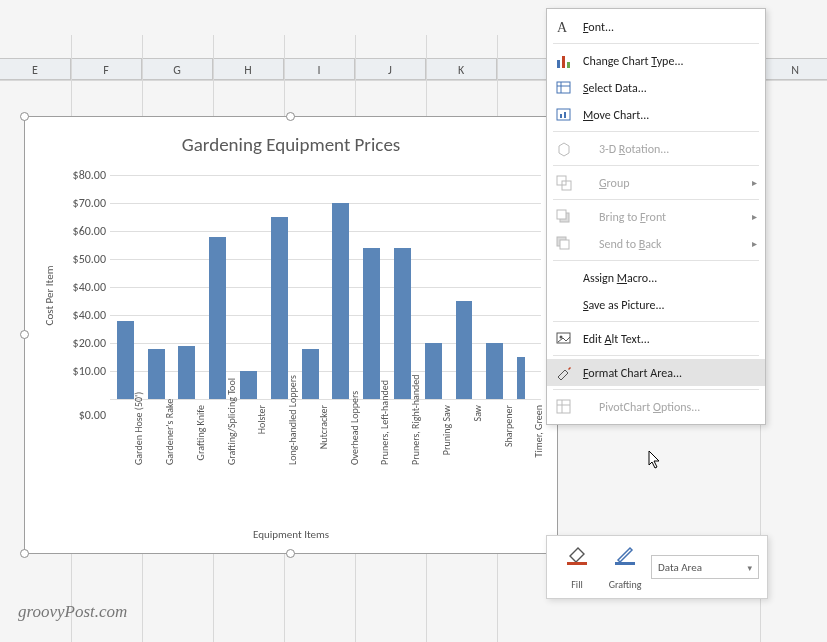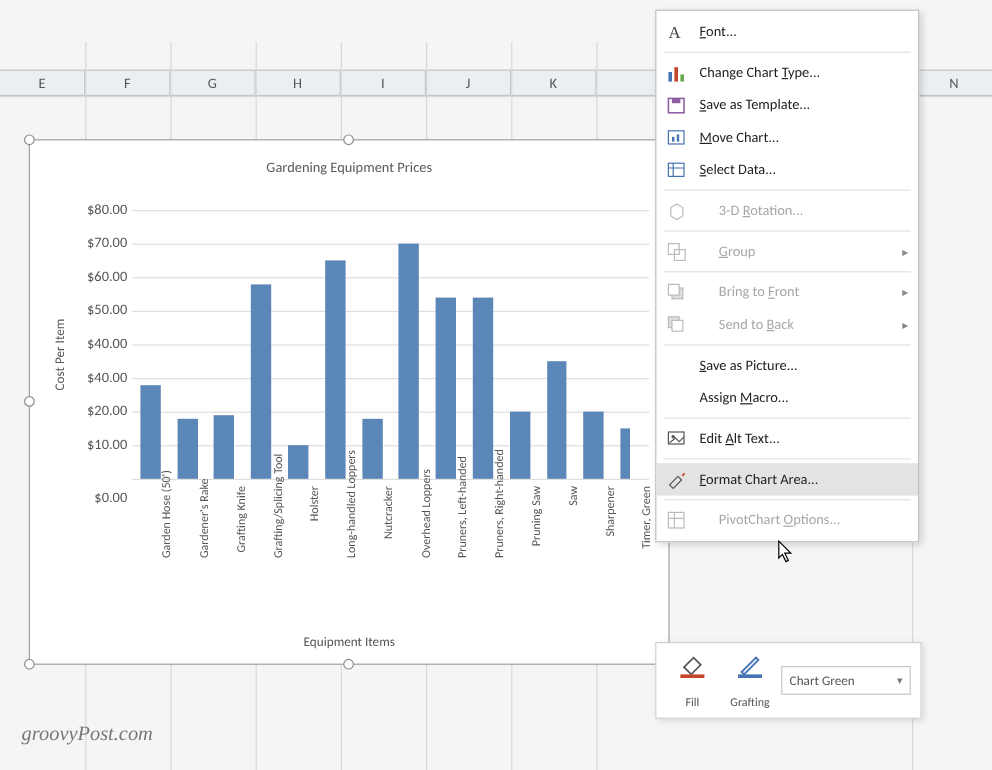--- a/index.html
+++ b/index.html
@@ -25,21 +25,21 @@
   .colhdr { position:absolute; top:0; height:100%; line-height:22px; text-align:center; font-size:12px; color:#555; border-right:1px solid #c6c6c6; }
   
   .chart-area {
     position:absolute;
     left:24px; top:116px;
     width:534px; height:438px;
     background:#fff;
     border:1px solid #9e9e9e;
   }
   .handle { position:absolute; width:9px; height:9px; background:#fff; border:1px solid #8e8e8e; border-radius:50%; }
-  .chart-title { position:absolute; left:0; right:0; top:16px; text-align:center; font-size:12px; color:#5a5a5a; }
+  .chart-title { position:absolute; left:0; right:0; top:16px; text-align:center; font-size:19px; color:#5a5a5a; }
   .ylabel { position:absolute; left:18px; top:70px; bottom:150px; width:14px; display:flex; align-items:center; justify-content:center; }
   .ylabel span { transform: rotate(-90deg); white-space:nowrap; font-size:11px; color:#555; }
   .xlabel-area { position:absolute; left:0; right:0; bottom:12px; text-align:center; font-size:11px; color:#555; }
   .plot {
     position:absolute;
     left:85px; right:16px; top:58px; bottom:156px;
   }
   .gridline { position:absolute; left:0; right:0; height:1px; background:#dedede; }
   .tick-label-y { position:absolute; right:100%; margin-right:4px; transform:translateY(-50%); font-size:12px; color:#555; white-space:nowrap; }
   .bar { position:absolute; bottom:0; background:#5b86b8; }
@@ -187,46 +187,37 @@
             <rect x="2" y="8" width="3" height="8" fill="#4573b3"></rect>
             <rect x="7" y="4" width="3" height="12" fill="#c34426"></rect>
             <rect x="12" y="10" width="3" height="6" fill="#6aa84f"></rect>
           </svg>
         </span>
         <span class="lbl">Change Chart <u>T</u>ype...</span>
       </div>
       <div class="mi">
         <span class="ico">
           <svg width="18" height="18">
-            <rect x="2" y="3" width="13" height="12" fill="none" stroke="#8e5ea2" stroke-width="1.3"></rect>
-            <rect x="5" y="3" width="7" height="4" fill="#8e5ea2"></rect>
-          </svg>
-        </span>
-        <span class="lbl"><u>S</u>ave as Template...</span>
+            <rect x="2" y="3" width="13" height="11" fill="none" stroke="#4573b3"></rect>
+            <line x1="2" y1="7" x2="15" y2="7" stroke="#4573b3"></line>
+            <line x1="6" y1="3" x2="6" y2="14" stroke="#4573b3"></line>
+          </svg>
+        </span>
+        <span class="lbl"><u>S</u>elect Data...</span>
       </div>
       <div class="mi">
         <span class="ico">
           <svg width="18" height="18">
             <rect x="2" y="3" width="13" height="11" fill="none" stroke="#4573b3"></rect>
             <rect x="5" y="8" width="2" height="4" fill="#4573b3"></rect>
             <rect x="9" y="6" width="2" height="6" fill="#4573b3"></rect>
           </svg>
         </span>
         <span class="lbl"><u>M</u>ove Chart...</span>
       </div>
-      <div class="mi">
-        <span class="ico">
-          <svg width="18" height="18">
-            <rect x="2" y="3" width="13" height="11" fill="none" stroke="#4573b3"></rect>
-            <line x1="2" y1="7" x2="15" y2="7" stroke="#4573b3"></line>
-            <line x1="6" y1="3" x2="6" y2="14" stroke="#4573b3"></line>
-          </svg>
-        </span>
-        <span class="lbl"><u>S</u>elect Data...</span>
-      </div>
       <div class="sep"></div>
       <div class="mi disabled">
         <span class="ico">
           <svg width="18" height="18">
             <path d="M4 6 L9 3 L14 6 L14 13 L9 16 L4 13 Z" fill="none" stroke="#bbb"></path>
           </svg>
         </span>
         <span class="lbl">3-D <u>R</u>otation...</span>
       </div>
       <div class="sep"></div>
@@ -257,25 +248,25 @@
             <rect x="2" y="2" width="9" height="9" fill="#ddd" stroke="#bbb"></rect>
             <rect x="5" y="5" width="9" height="9" fill="#fff" stroke="#bbb"></rect>
           </svg>
         </span>
         <span class="lbl">Send to <u>B</u>ack</span>
         <span class="chev">▸</span>
       </div>
       <div class="sep"></div>
       <div class="mi">
         <span class="ico"></span>
+        <span class="lbl">Assign <u>M</u>acro...</span>
+      </div>
+      <div class="mi">
+        <span class="ico"></span>
         <span class="lbl"><u>S</u>ave as Picture...</span>
-      </div>
-      <div class="mi">
-        <span class="ico"></span>
-        <span class="lbl">Assign <u>M</u>acro...</span>
       </div>
       <div class="sep"></div>
       <div class="mi">
         <span class="ico">
           <svg width="18" height="18">
             <rect x="2" y="3" width="13" height="10" fill="none" stroke="#555"></rect>
             <circle cx="6" cy="7" r="1.5" fill="#555"></circle>
             <path d="M3 12 L8 8 L11 11 L15 7" stroke="#555" fill="none"></path>
           </svg>
         </span>
@@ -313,21 +304,21 @@
       <span class="cap">Fill</span>
     </div>
     <div class="mini-btn">
       <svg width="26" height="22">
         <path d="M6 16 L18 4 L20 6 L8 18 Z" fill="none" stroke="#4573b3" stroke-width="1.5"></path>
         <rect x="3" y="18" width="20" height="3" fill="#4573b3"></rect>
       </svg>
       <span class="cap">Grafting</span>
     </div>
     <div class="mini-combo">
-      <span>Chart Green</span>
+      <span>Data Area</span>
       <span style="font-size:9px;color:#777">▾</span>
     </div>
   </div>
 
   <div class="watermark">groovyPost.com</div>
 
   <div class="cursor">
     <svg width="14" height="20">
         <path d="M1 1 L1 15 L4 12 L7 18 L9 17 L6 11 L11 11 Z" fill="#fff" stroke="#000" stroke-width="1"></path>
       </svg>

